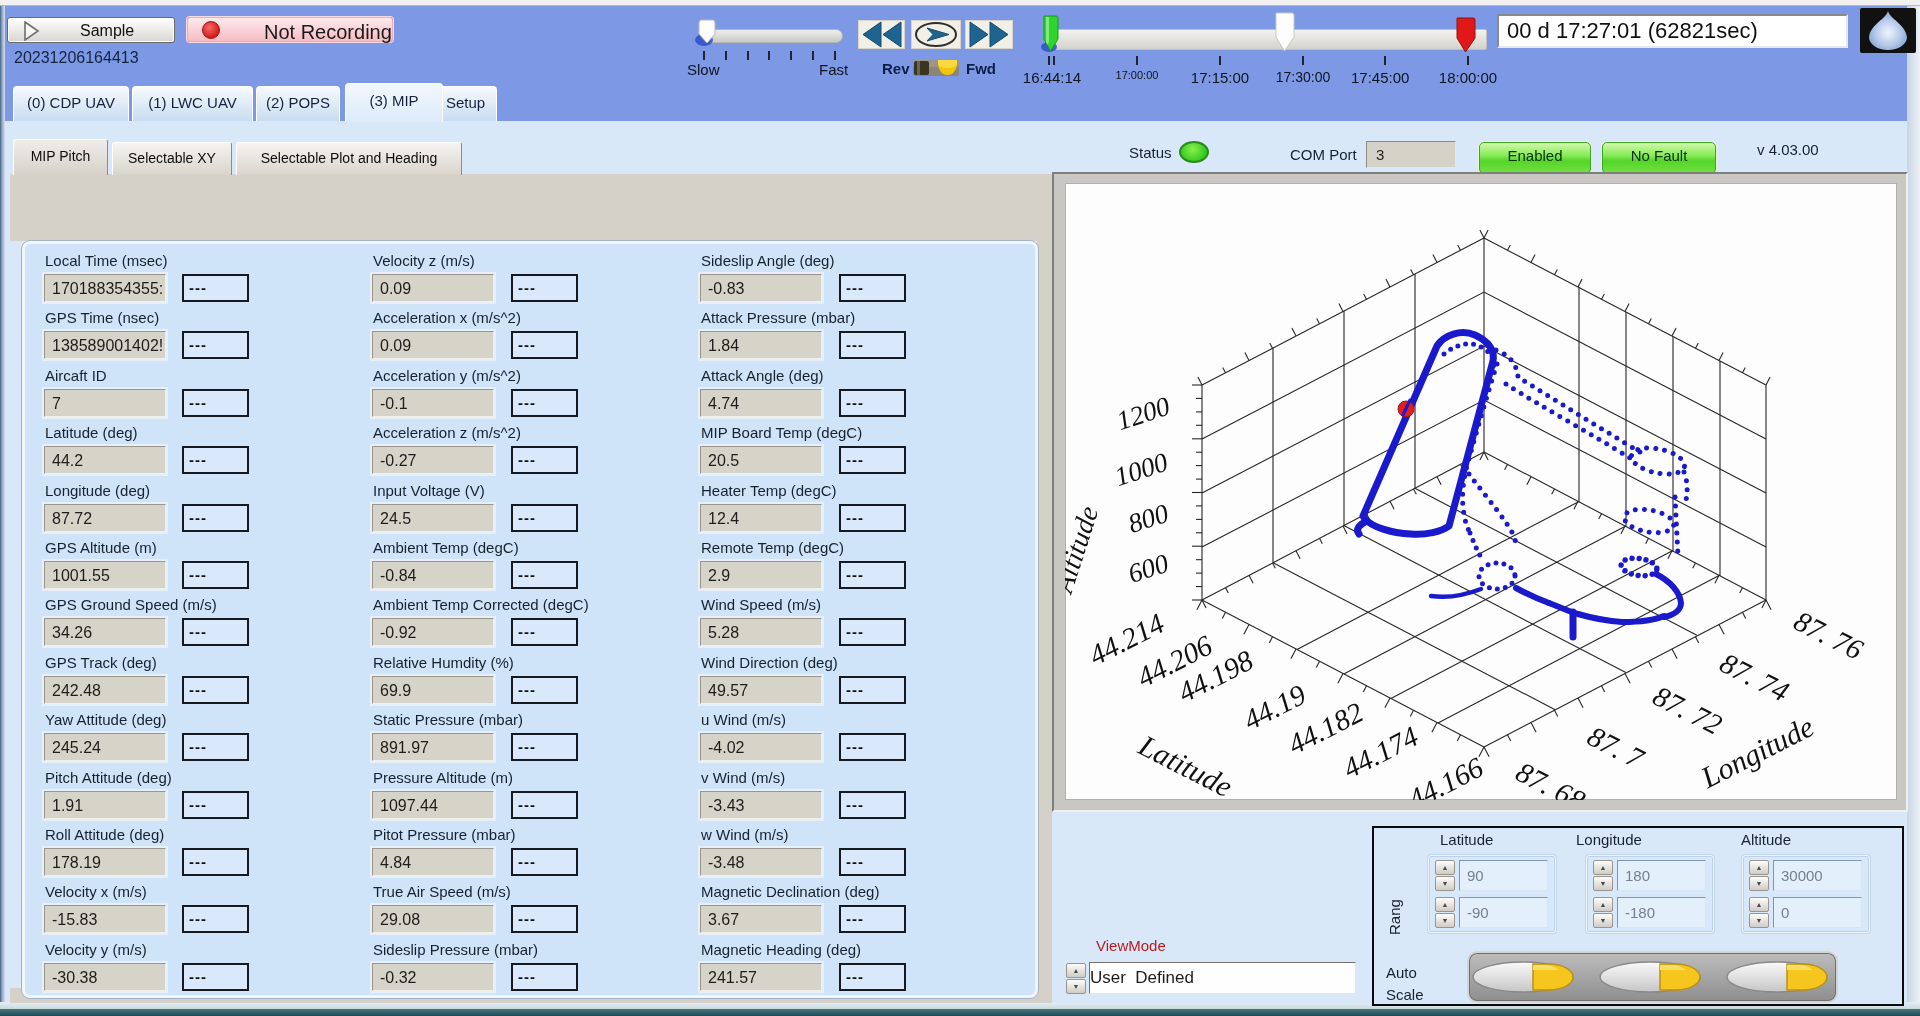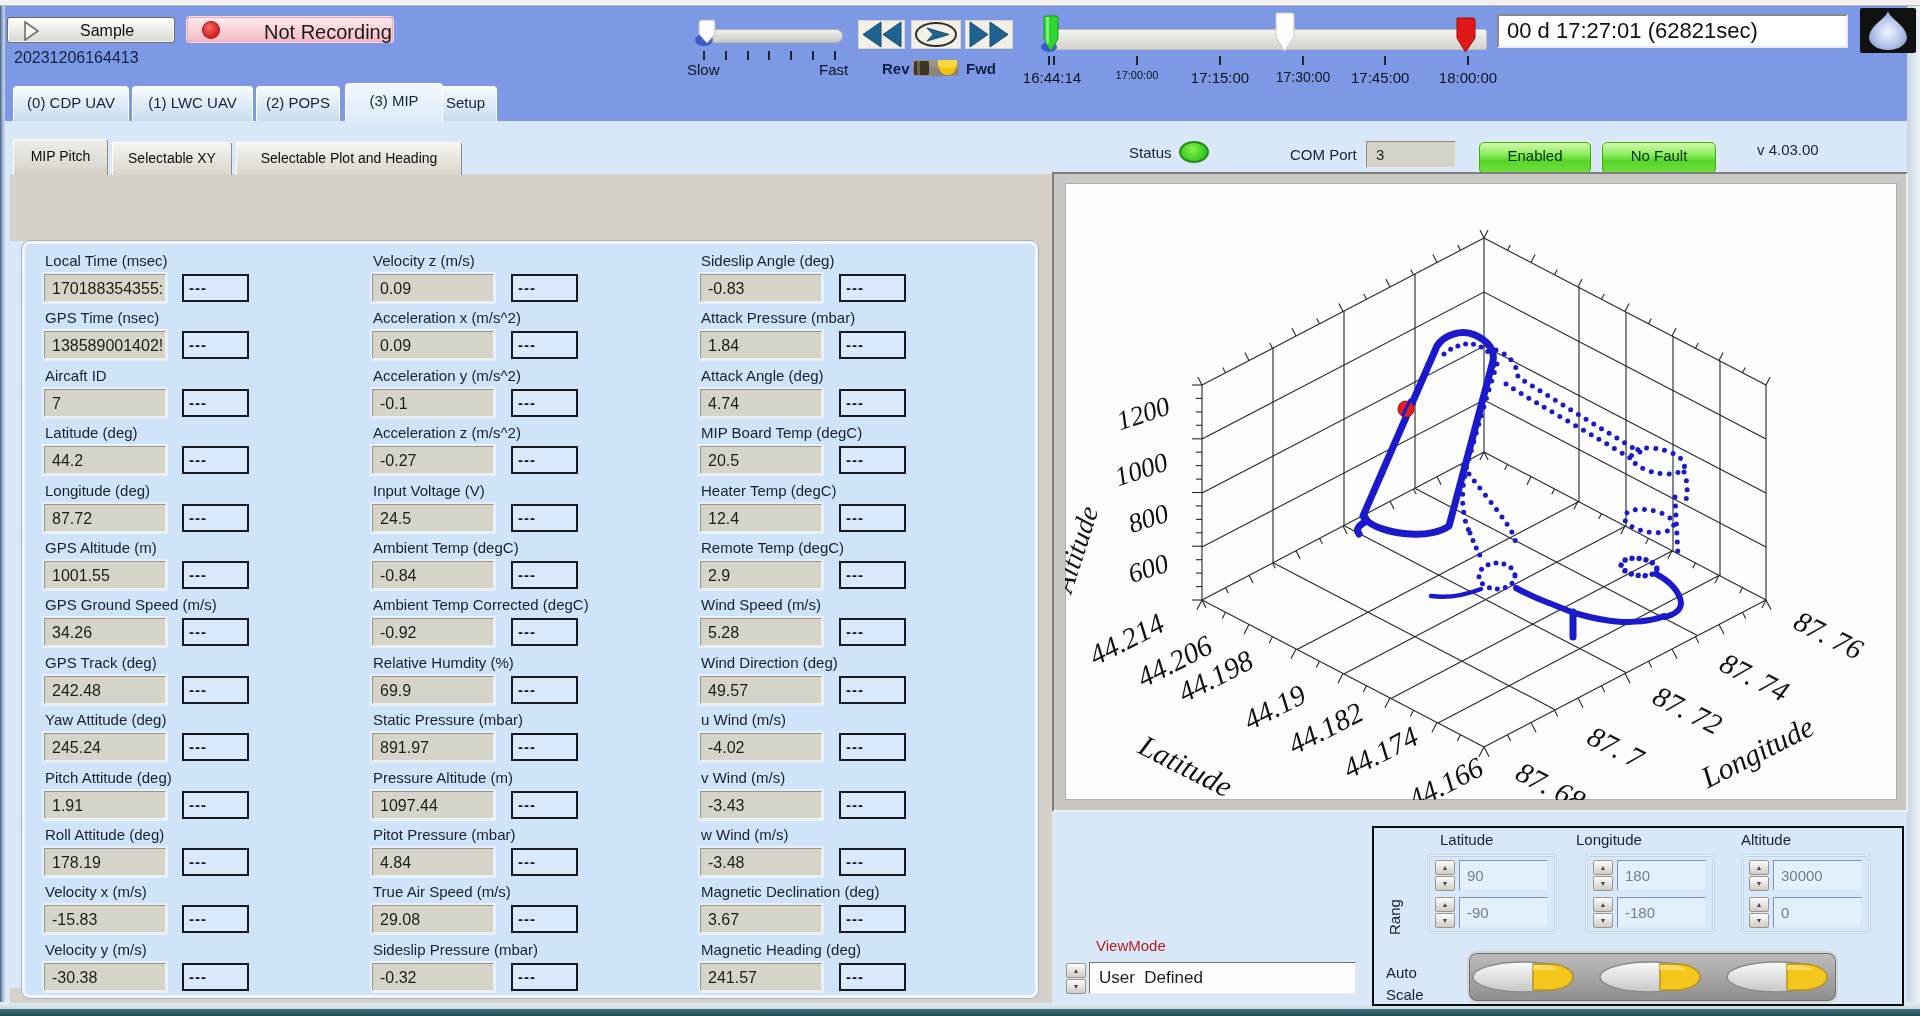--- a/index.html
+++ b/index.html
@@ -527,13 +527,13 @@
 <ellipse cx="52" cy="17" rx="50" ry="15" fill="url(#tg1777)" stroke="#8a8a8a" stroke-width="1.5"></ellipse>
 <path d="M62,4 L78,4 A24 13 0 0 1 78,30 L62,30 Z" fill="#f5c61e" stroke="#b8921a" stroke-width="1.5"></path>
 <path d="M62,5 L76,5 A23 12 0 0 1 88,10 L62,10 Z" fill="#fadf6a" opacity="0.9"></path>
 </svg>
 
 <div class="abs" style="left:1096px;top:937px;font-size:15px;color:#b91c1c">ViewMode</div>
 <div class="spin" style="left:1066px;top:963px">
     <div>▲</div>
     <div>▼</div>
   </div>
-<div class="abs" style="left:1089px;top:962px;width:267px;height:32px;background:#fefefe;border:1px solid;border-color:#76736c #e9e7e2 #e9e7e2 #76736c;font-size:17px;color:#1c1c1c;line-height:30px;padding-left:9px">User&nbsp; Defined</div>
+<div class="abs" style="left:1089px;top:962px;width:267px;height:32px;background:#fefefe;border:1px solid;border-color:#76736c #e9e7e2 #e9e7e2 #76736c;font-size:17px;color:#1c1c1c;line-height:30px;">User&nbsp; Defined</div>
 
 </body></html>

